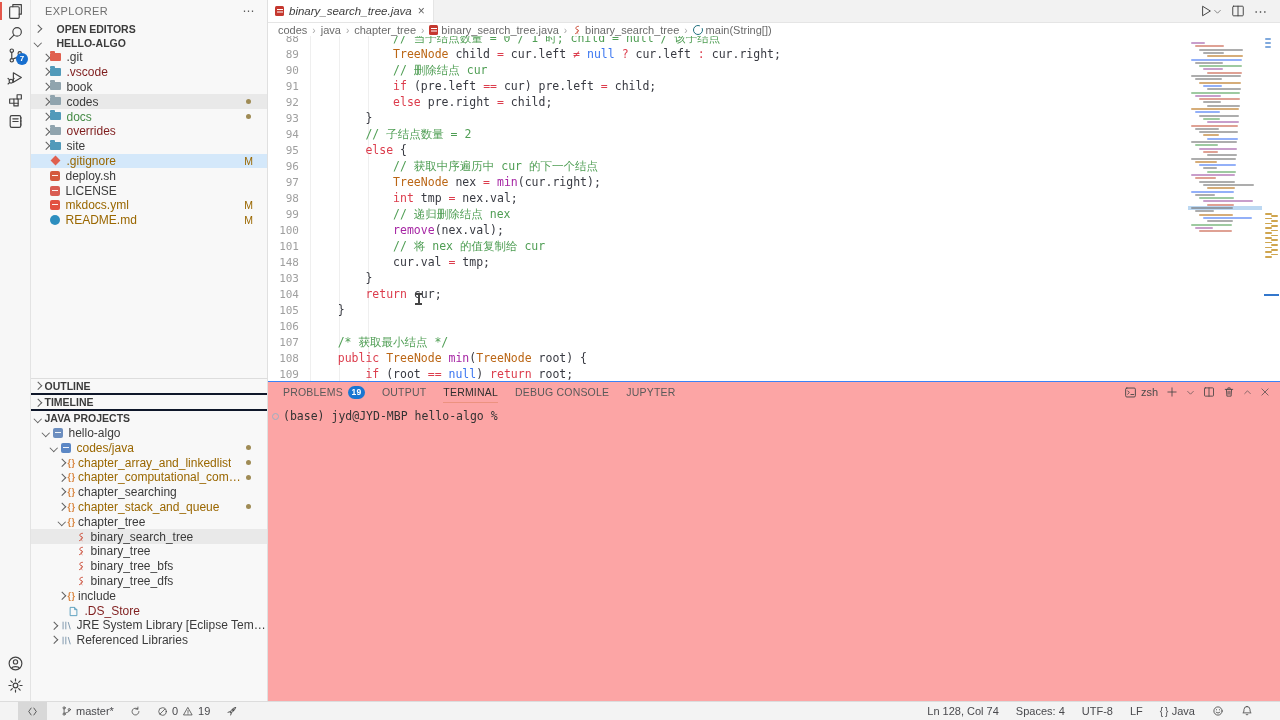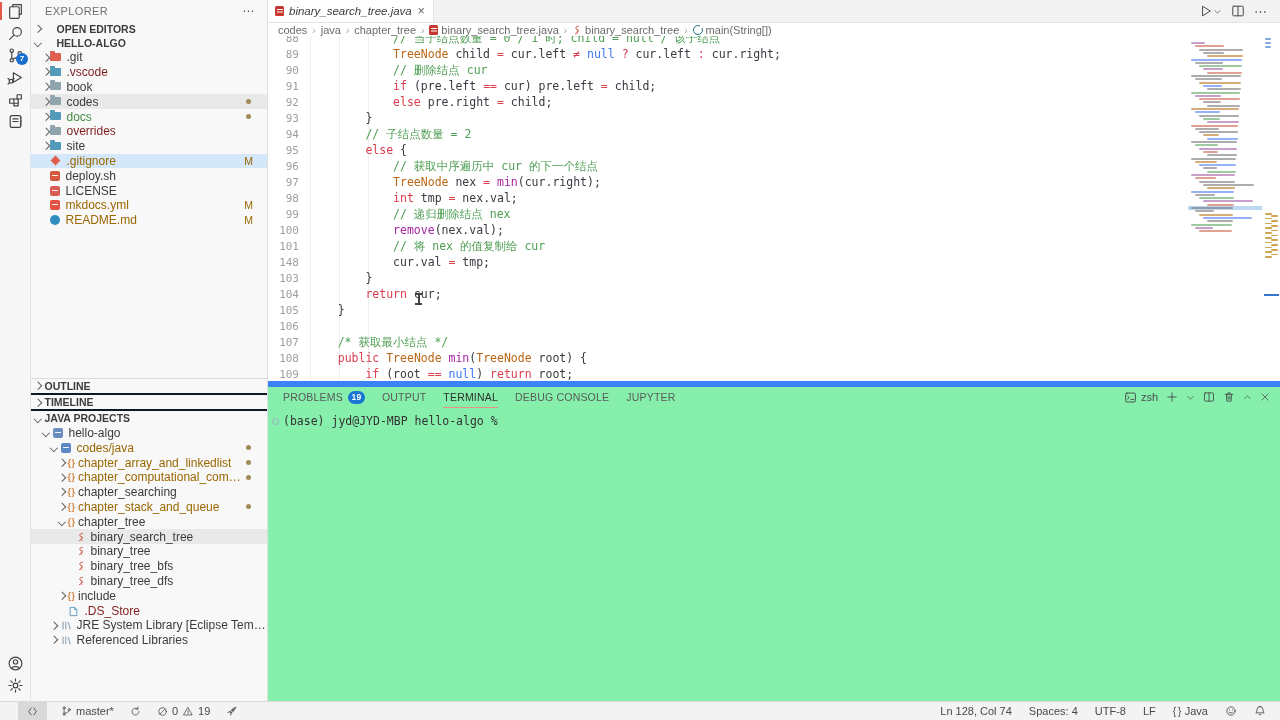--- a/index.html
+++ b/index.html
@@ -83,38 +83,38 @@
   .ibeam::after{content:"";position:absolute;left:1px;right:1px;top:1px;height:1.5px;background:#444;box-shadow:0 10px 0 #444}
 
   .minimap{position:absolute;top:36px;right:18px;width:74px;bottom:0;overflow:hidden;cursor:pointer}
   .mmrow{position:absolute;height:2px;border-radius:1px;opacity:.55}
   .mm-highlight{position:absolute;top:170px;left:0;right:0;height:4px;background:#bcd8f2}
   .overview{position:absolute;top:36px;right:0;width:17px;bottom:0}
   .ovmark{position:absolute;height:1.6px;border-radius:1px}
   .ov-cursor{position:absolute;top:258px;left:1px;right:1px;height:2px;background:#3377cc}
 
   
-  .panel{position:absolute;left:268px;right:0;top:381px;bottom:18px;background:#86efac;border-top:6px solid #3b82f6}
+  .panel{position:absolute;left:268px;right:0;top:381px;bottom:18px;background:#fca5a5;border-top:1px solid #3b82f6}
   .panel-head{height:20px;display:flex;align-items:center;padding:0 10px 0 15px;font-size:10.5px}
   .ptab{margin-right:17px;height:100%;display:flex;align-items:center;gap:5px;color:#5a5a5a;letter-spacing:.2px;cursor:pointer;border-bottom:1px solid transparent}
   .ptab.active{color:#2f2f2f;border-bottom:1px solid #ec9280}
   .pbadge{background:#1976d2;color:#fff;border-radius:8px;min-width:13px;height:13px;font-size:8.5px;line-height:13px;text-align:center;padding:0 2px;font-weight:bold}
   .panel-actions{margin-left:auto;display:flex;align-items:center;gap:8px;color:#4b4b4b;font-size:11px}
   .panel-actions>*{cursor:pointer}
   .shellsel{display:flex;align-items:center;gap:4px}
   .term{position:relative;margin:7px 0 0 15px;font-family:"DejaVu Sans Mono",monospace;font-size:11.5px;color:#333}
   .cmd-deco{position:absolute;left:-11px;top:4px;width:5px;height:5px;border:1px solid #9bb0c1;border-radius:50%;cursor:pointer}
 
   
   .statusbar{position:absolute;left:0;right:0;bottom:0;height:18px;background:#f3f3f3;border-top:1px solid #dcdcdc;
              display:flex;align-items:center;font-size:11px;color:#49494d}
   .sb-item{display:flex;align-items:center;gap:4px;cursor:pointer;padding:0 2px}
   .remote{width:29px;height:18px;background:#d8d8d8;display:flex;align-items:center;justify-content:center;margin-left:18px;cursor:pointer}
   .sb-left{display:flex;align-items:center;gap:12px;margin-left:12px}
-  .sb-right{margin-left:auto;display:flex;align-items:flex-start;gap:13px;padding-right:12px}
+  .sb-right{margin-left:auto;display:flex;align-items:flex-start;gap:13px;padding-right:25px}
   .bracetxt{font-size:10px;color:#49494d;letter-spacing:-.5px}
 </style>
 </head>
 <body>
 
 <div class="app">
 
   <div class="activitybar">
     <div class="ab-item active">
       <svg class="ic" width="17" height="17" viewBox="0 0 16 16">

